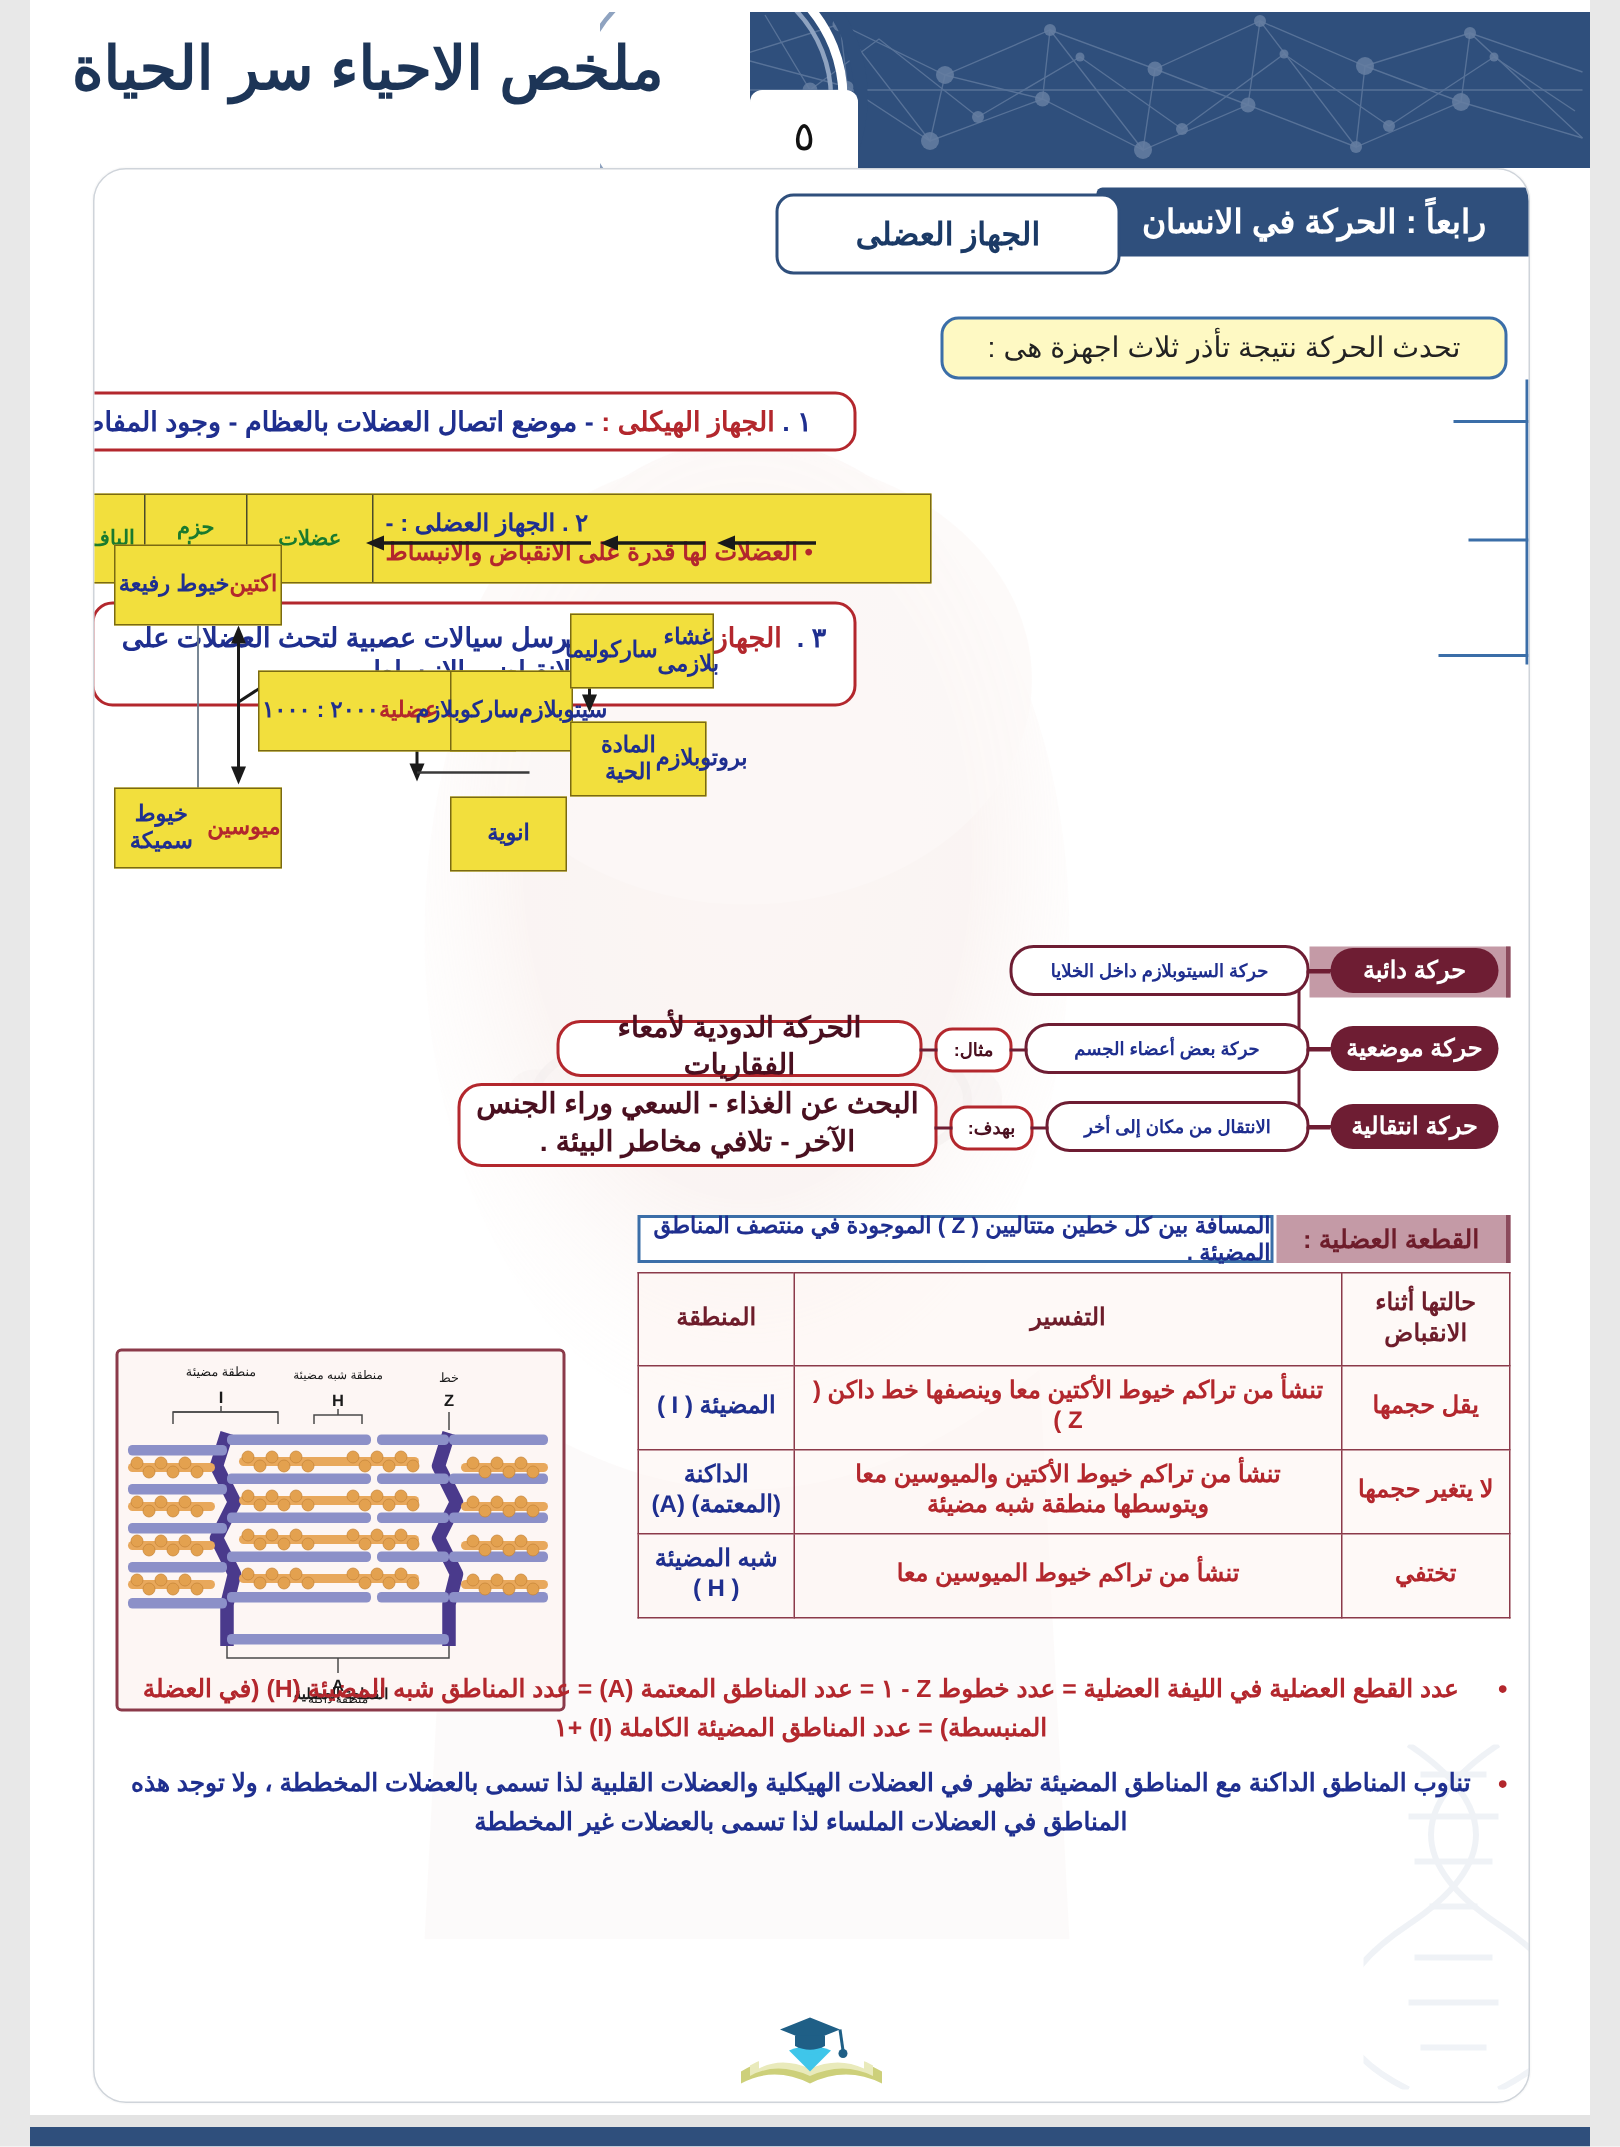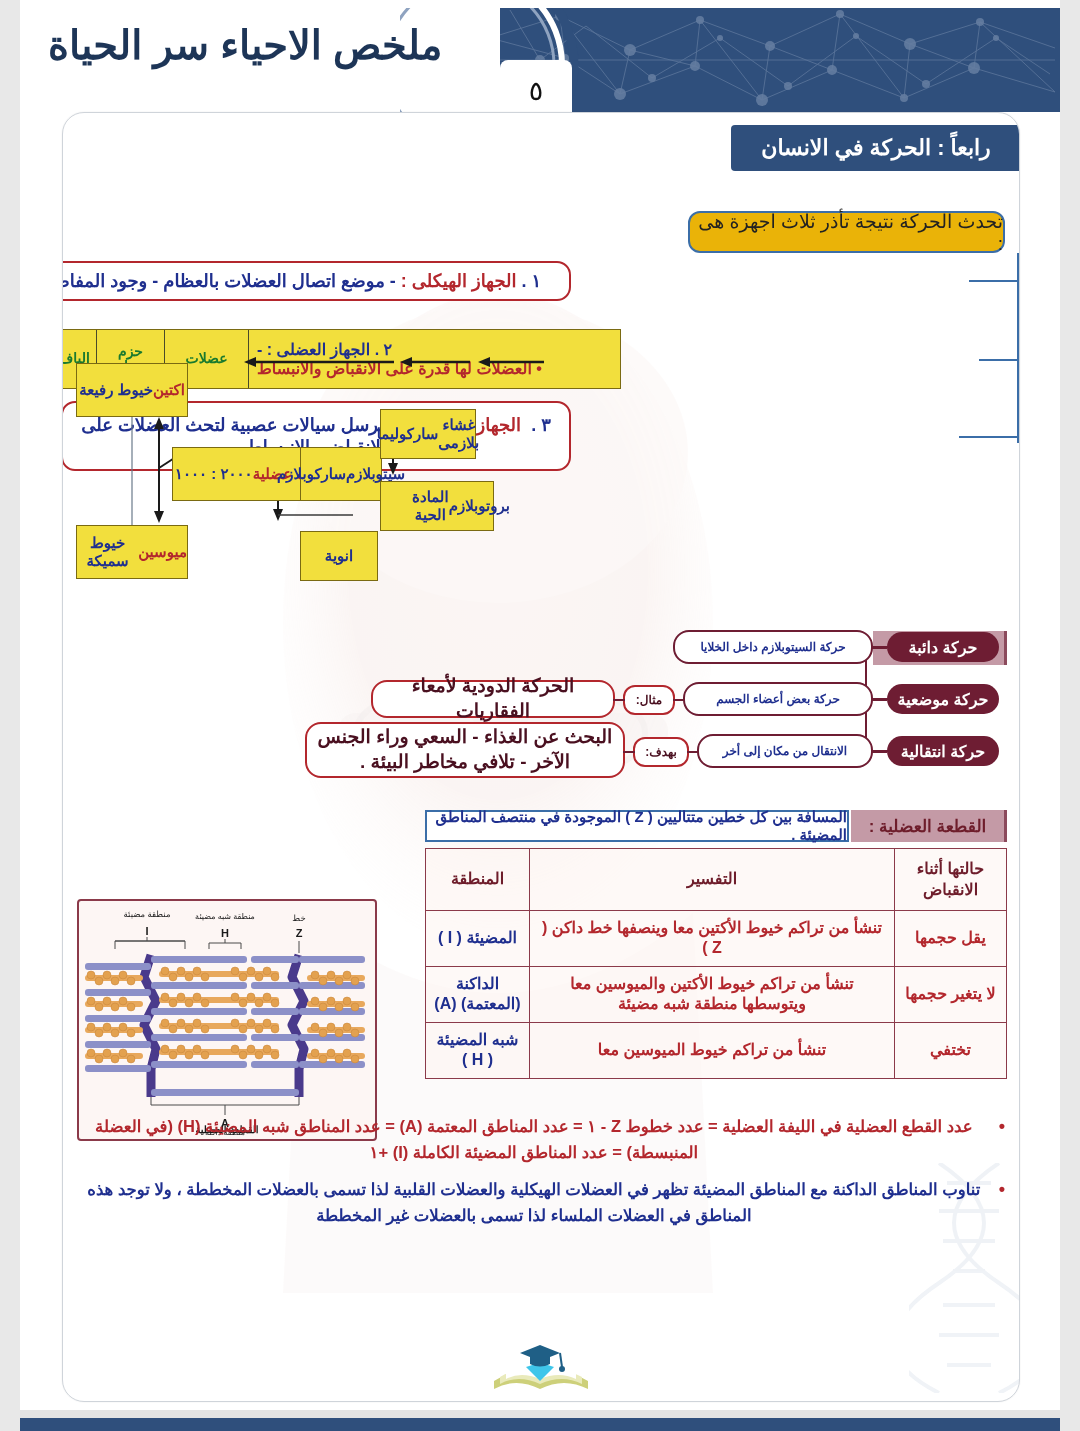--- a/index.html
+++ b/index.html
@@ -74,23 +74,23 @@
   }
   #sec-sub {
     position:absolute; right:272px; top:16px; width:230px; height:54px;
     background:#fff; border:2px solid #2f4f7c; border-radius:12px;
     display:flex; align-items:center; justify-content:center;
     font-size:21px; font-weight:bold; color:#1b3a66;
   }
 
   
   #intro {
-    position:absolute; right:14px; top:98px; width:317px; height:42px;
+    position:absolute; right:14px; top:98px; width:378px; height:42px;
     border:2px solid #3b6ea8; border-radius:12px;
-    background:#eab308;
+    background:#fef9c3;
     display:flex; align-items:center; justify-content:center;
     font-size:19px; color:#222; font-weight:500;
   }
   
   .spine { position:absolute; background:#3b6ea8; }
 
   
   .redbox {
     position:absolute;
     border:2px solid #b3272d; border-radius:14px;
@@ -140,21 +140,21 @@
     font-weight:bold; font-size:15px;
   }
   .ybox .t-red { color:#b3272d; }
   .ybox .t-blue { color:#1f2f8f; }
 
   #yb-actin   { left:13px;  top:250px; width:112px; height:54px; }
   #yb-myosin  { left:13px;  top:412px; width:112px; height:54px; }
   #yb-fib     { left:109px; top:334px; width:172px; height:54px; }
   #yb-nucleus { left:237px; top:418px; width:78px;  height:50px; }
   #yb-memb    { left:317px; top:296px; width:96px;  height:50px; }
-  #yb-proto   { left:317px; top:368px; width:114px;  height:50px;padding-left:48px; }
+  #yb-proto   { left:317px; top:368px; width:91px;  height:50px;padding-left:48px; }
 
   svg.conn { position:absolute; overflow:visible; pointer-events:none; }
 
   
   #mv-head {
     position:absolute; right:12px; top:518px; width:134px; height:34px;
     background:#c49aa6; color:#6e1d2b;
     display:flex; align-items:center; justify-content:center;
     font-size:18px; font-weight:bold;
     border-right:3px solid #8b4a5c;
@@ -325,20 +325,21 @@
 
     <svg class="dnawm" viewBox="0 0 120 230">
       <g stroke="#b9c6d8" stroke-width="4" fill="none">
         <path d="M30 0 C90 40 90 80 30 120 C-30 160 -30 200 30 230"></path>
         <path d="M90 0 C30 40 30 80 90 120 C150 160 150 200 90 230"></path>
         <path d="M38 20 L82 20 M30 48 L90 48 M34 78 L86 78 M44 108 L76 108 M34 142 L86 142 M30 172 L90 172 M38 202 L82 202"></path>
       </g>
     </svg>
 
     <div id="sec-tab">رابعاً : الحركة في الانسان</div>
+    <div id="sec-sub">الجهاز العضلى</div>
 
     <div id="intro">تحدث الحركة نتيجة تأذر ثلاث اجهزة هى :</div>
 
     <div class="spine" style="right:0px; top:140px; width:2px; height:190px;"></div>
     <div class="spine" style="right:0px; top:167px; width:50px; height:2px;"></div>
     <div class="spine" style="right:0px; top:246px; width:40px; height:2px;"></div>
     <div class="spine" style="right:0px; top:323px; width:60px; height:2px;"></div>
 
     <div class="redbox" id="box1">
       <span>١ .</span>&nbsp;

